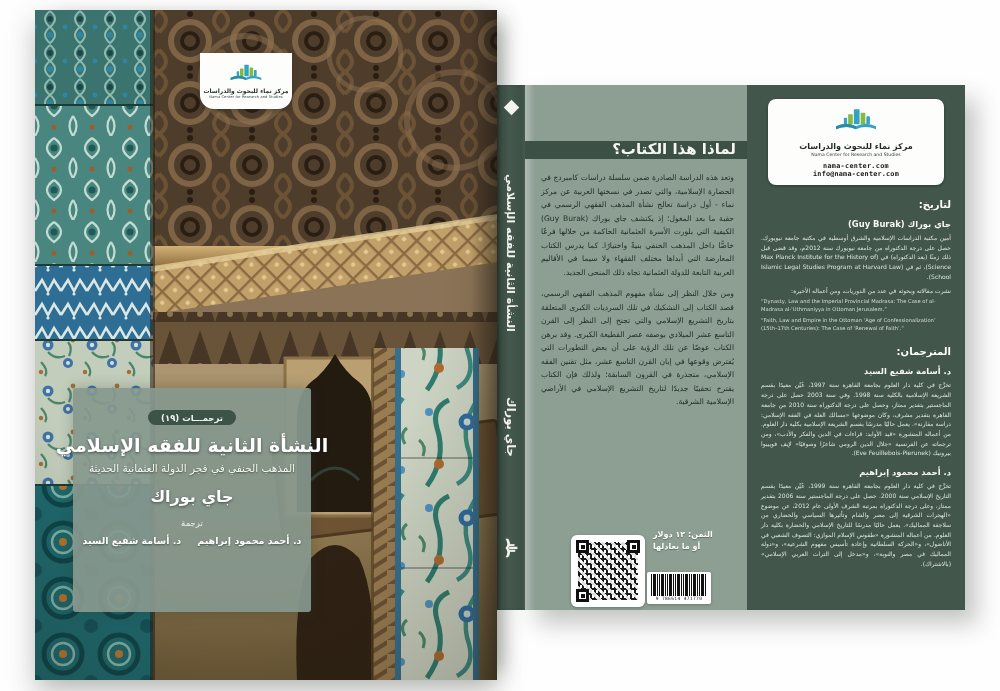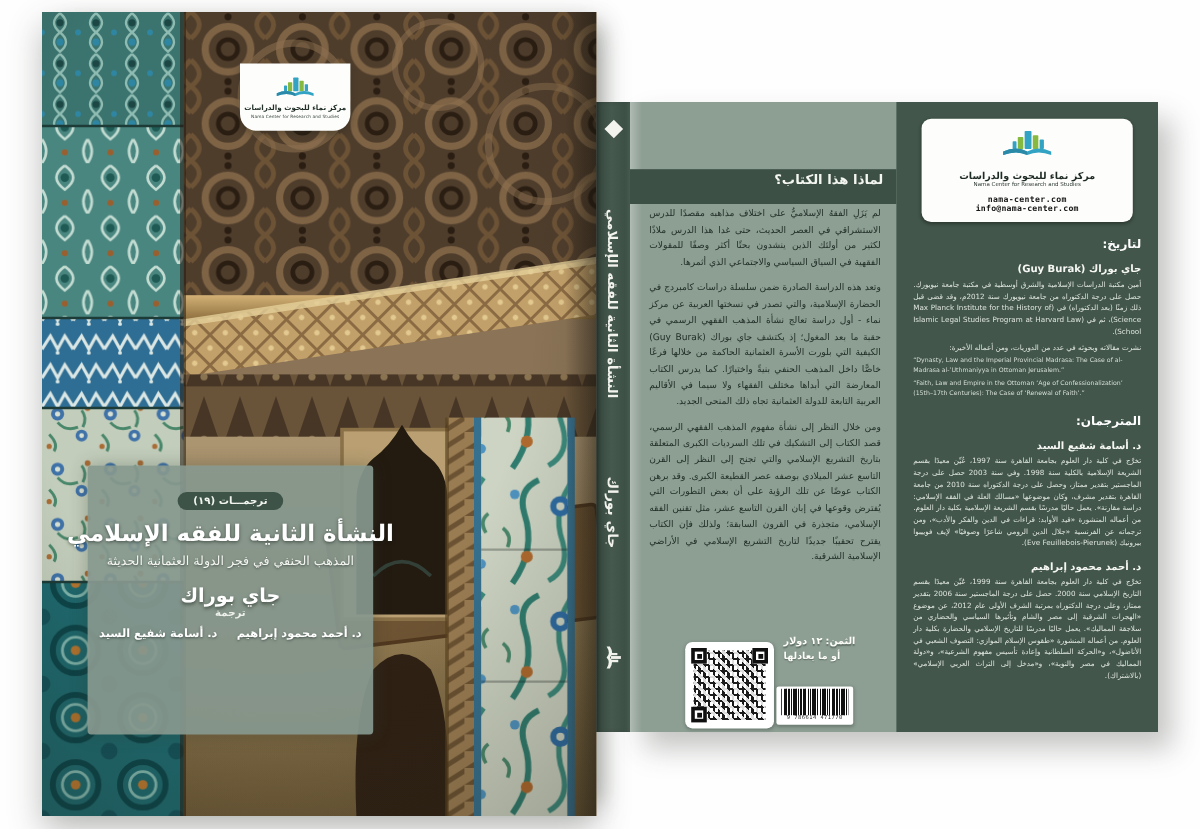--- a/index.html
+++ b/index.html
@@ -23,43 +23,43 @@
     background:rgba(134,152,142,.93); border-radius:3px; z-index:4;
     box-shadow:0 0 14px rgba(45,55,45,.30); display:flex; flex-direction:column; align-items:center; direction:rtl; }
   .series-badge { margin-top:22px; background:#3d5348; color:#f2f4f0; font-size:8.5px; font-weight:bold;
     padding:2.5px 13px; border-radius:9px; letter-spacing:.3px; }
   .ov-title { margin-top:9px; color:#ffffff; font-size:19px; font-weight:bold; white-space:nowrap;
     text-shadow:0 1px 3px rgba(18,28,22,.6); }
   .ov-subtitle { margin-top:6px; color:#f4f6f1; font-size:10.5px; font-weight:normal;
     text-shadow:0 1px 2px rgba(18,28,22,.55); }
   .ov-author { margin-top:13px; color:#ffffff; font-size:16px; font-weight:bold;
     text-shadow:0 1px 3px rgba(18,28,22,.6); }
-  .ov-tarjama { color:#eef1ec; font-size:8.5px; font-weight:bold; }
+  .ov-tarjama { margin-top:12px; color:#eef1ec; font-size:8.5px; font-weight:normal; }
   .ov-translators { margin-top:7px; display:flex; direction:rtl; gap:16px; color:#ffffff;
     font-size:9.5px; font-weight:bold; text-shadow:0 1px 2px rgba(18,28,22,.55); white-space:nowrap; }
 
   
   .spine { position:absolute; left:497px; top:85px; width:28px; height:525px;
     background:linear-gradient(90deg,#35473d,#46594e 45%,#394d43);
     box-shadow:inset 3px 0 4px -2px rgba(0,0,0,.5), inset -3px 0 4px -2px rgba(255,255,255,.12); z-index:6; }
   .spine-diamond { position:absolute; top:17px; left:8.5px; width:11px; height:11px; background:#f4f4ef; transform:rotate(45deg); }
   .spine-rot { position:absolute; left:28px; height:28px; transform-origin:0 0; transform:rotate(90deg);
     display:flex; align-items:center; justify-content:center; color:#f3f3ee; white-space:nowrap; direction:rtl; }
   .spine-title { top:78px; width:180px; font-size:11px; font-weight:bold; letter-spacing:.4px; }
   .spine-author { top:296px; width:92px; font-size:11.5px; font-weight:bold; }
   .spine-emblem { position:absolute; top:452px; left:3px; width:22px; height:22px; transform:rotate(90deg); }
 
   
   .back-cover { position:absolute; left:525px; top:85px; width:440px; height:525px; background:#8d9e93;
     box-shadow:12px 14px 22px rgba(50,55,48,.28); }
   .back-cover::before { content:""; position:absolute; left:0; top:0; bottom:0; width:10px;
     background:linear-gradient(90deg, rgba(255,255,255,.30), rgba(255,255,255,0)); }
   .back-left { position:absolute; left:0; top:0; width:222px; height:525px; }
-  .why-bar { position:absolute; left:0; top:56px; width:222px; height:29px; background:#3c5045;
-    color:#f4f6f2; font-size:11px; font-weight:bold; line-height:17px; direction:rtl;
+  .why-bar { position:absolute; left:0; top:56px; width:222px; height:18px; background:#3c5045;
+    color:#f4f6f2; font-size:15px; font-weight:bold; line-height:17px; direction:rtl;
     padding-right:11px; letter-spacing:.3px; }
   .blurb { position:absolute; left:16px; right:13px; top:86px; direction:rtl; text-align:justify;
     color:#1f2d26; font-size:7.6px; line-height:1.78; }
   .blurb p + p { margin-top:8px; }
 
   .qr-box { position:absolute; left:46px; top:450px; width:74px; height:72px; background:#fff;
     border-radius:6px; box-shadow:0 1px 3px rgba(30,40,32,.3); }
   .qr-tex { position:absolute; inset:7px;
     background:
       repeating-linear-gradient(45deg, rgba(255,255,255,.85) 0 3px, rgba(255,255,255,0) 3px 7px),
@@ -283,21 +283,20 @@
       <rect x="14" y="4.4" width="2.2" height="6.6" fill="#f2f2ec"></rect>
       <rect x="7.8" y="5.2" width="2" height="5.8" fill="#f2f2ec"></rect>
     </svg>
   </div>
 
   <div class="back-cover">
 
     <div class="back-left">
       <div class="why-bar">لماذا هذا الكتاب؟</div>
       <div class="blurb">
-        <p>لم يَزَلِ الفقهُ الإسلاميُّ على اختلاف مذاهبه مقصدًا للدرس الاستشراقي في العصر الحديث، حتى غدا هذا الدرس ملاذًا لكثير من أولئك الذين ينشدون بحثًا أكثر وصفًا للمقولات الفقهية في السياق السياسي والاجتماعي الذي أثمرها.</p>
         <p>وتعد هذه الدراسة الصادرة ضمن سلسلة دراسات كامبردج في الحضارة الإسلامية، والتي تصدر في نسختها العربية عن مركز نماء - أول دراسة تعالج نشأة المذهب الفقهي الرسمي في حقبة ما بعد المغول؛ إذ يكتشف جاي بوراك (Guy Burak) الكيفية التي بلورت الأسرة العثمانية الحاكمة من خلالها فرعًا خاصًّا داخل المذهب الحنفي بنيةً واختيارًا. كما يدرس الكتاب المعارضة التي أبداها مختلف الفقهاء ولا سيما في الأقاليم العربية التابعة للدولة العثمانية تجاه ذلك المنحى الجديد.</p>
         <p>ومن خلال النظر إلى نشأة مفهوم المذهب الفقهي الرسمي، قصد الكتاب إلى التشكيك في تلك السرديات الكبرى المتعلقة بتاريخ التشريع الإسلامي والتي تجنح إلى النظر إلى القرن التاسع عشر الميلادي بوصفه عصر القطيعة الكبرى. وقد برهن الكتاب عوضًا عن تلك الرؤية على أن بعض التطورات التي يُفترض وقوعها في إبان القرن التاسع عشر، مثل تقنين الفقه الإسلامي، متجذرة في القرون السابقة؛ ولذلك فإن الكتاب يقترح تحقيبًا جديدًا لتاريخ التشريع الإسلامي في الأراضي الإسلامية الشرقية.</p>
       </div>
 
       <div class="qr-box">
         <div class="qr-tex"></div>
         <div class="qr-f qr-tl"></div>
         <div class="qr-f qr-tr"></div>
         <div class="qr-f qr-bl"></div>
       </div>

